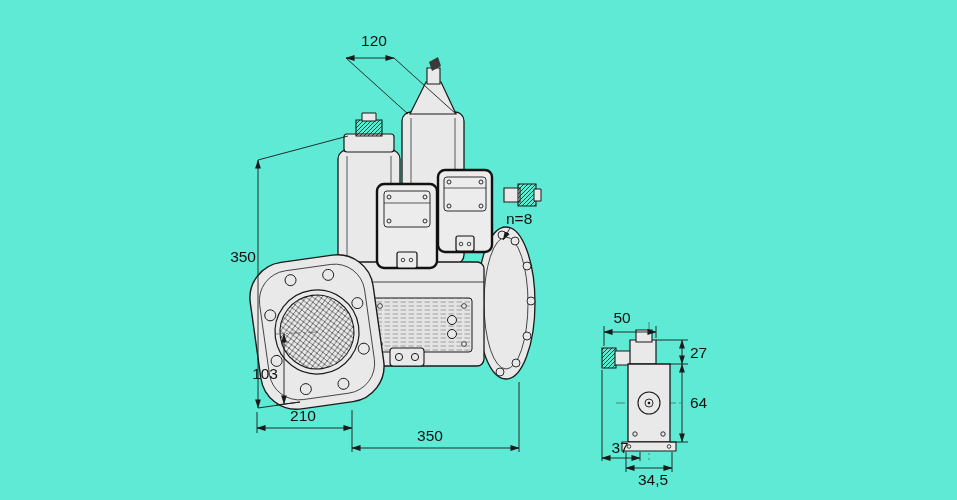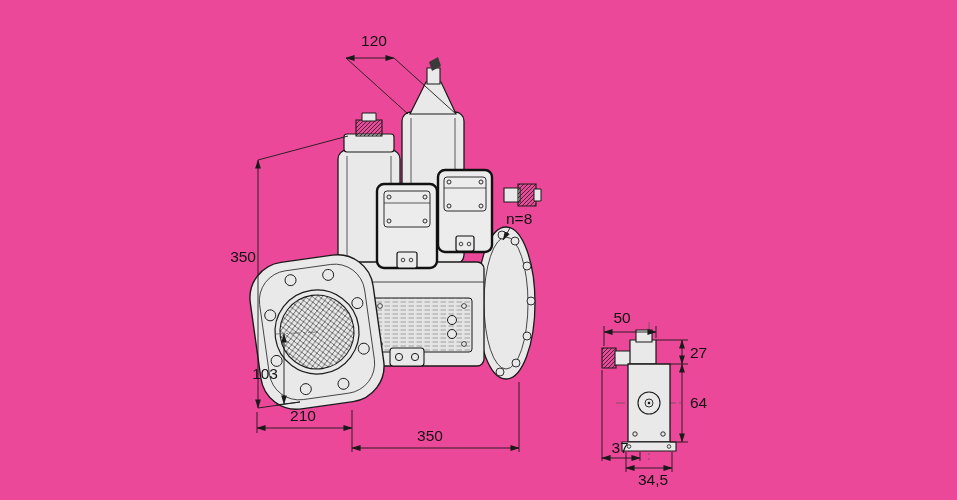--- a/index.html
+++ b/index.html
@@ -1,19 +1,19 @@
 <!DOCTYPE html>
 <html><head>
 <meta charset="utf-8">
 <style>
   html, body { margin: 0; padding: 0; background: #e9e9e9; }
   .canvas {
     position: relative;
     width: 957px; height: 500px;
-    background: #ec4899;
+    background: #5eead4;
     font-family: "Liberation Sans", sans-serif;
     overflow: hidden;
   }
   svg { display: block; }
   svg * { vector-effect: non-scaling-stroke; }
   .ln   { stroke: #1a1a1a; fill: none; }
   .fillbg { fill: #e9e9e9; stroke: #1a1a1a; }
   .fillbox { fill: #ececec; stroke: #111111; }
   .dim  { stroke: #1a1a1a; stroke-width: 0.9; fill: none; }
   .cline { stroke: #555555; stroke-width: 0.7; fill: none; stroke-dasharray: 9 3 2 3; }

